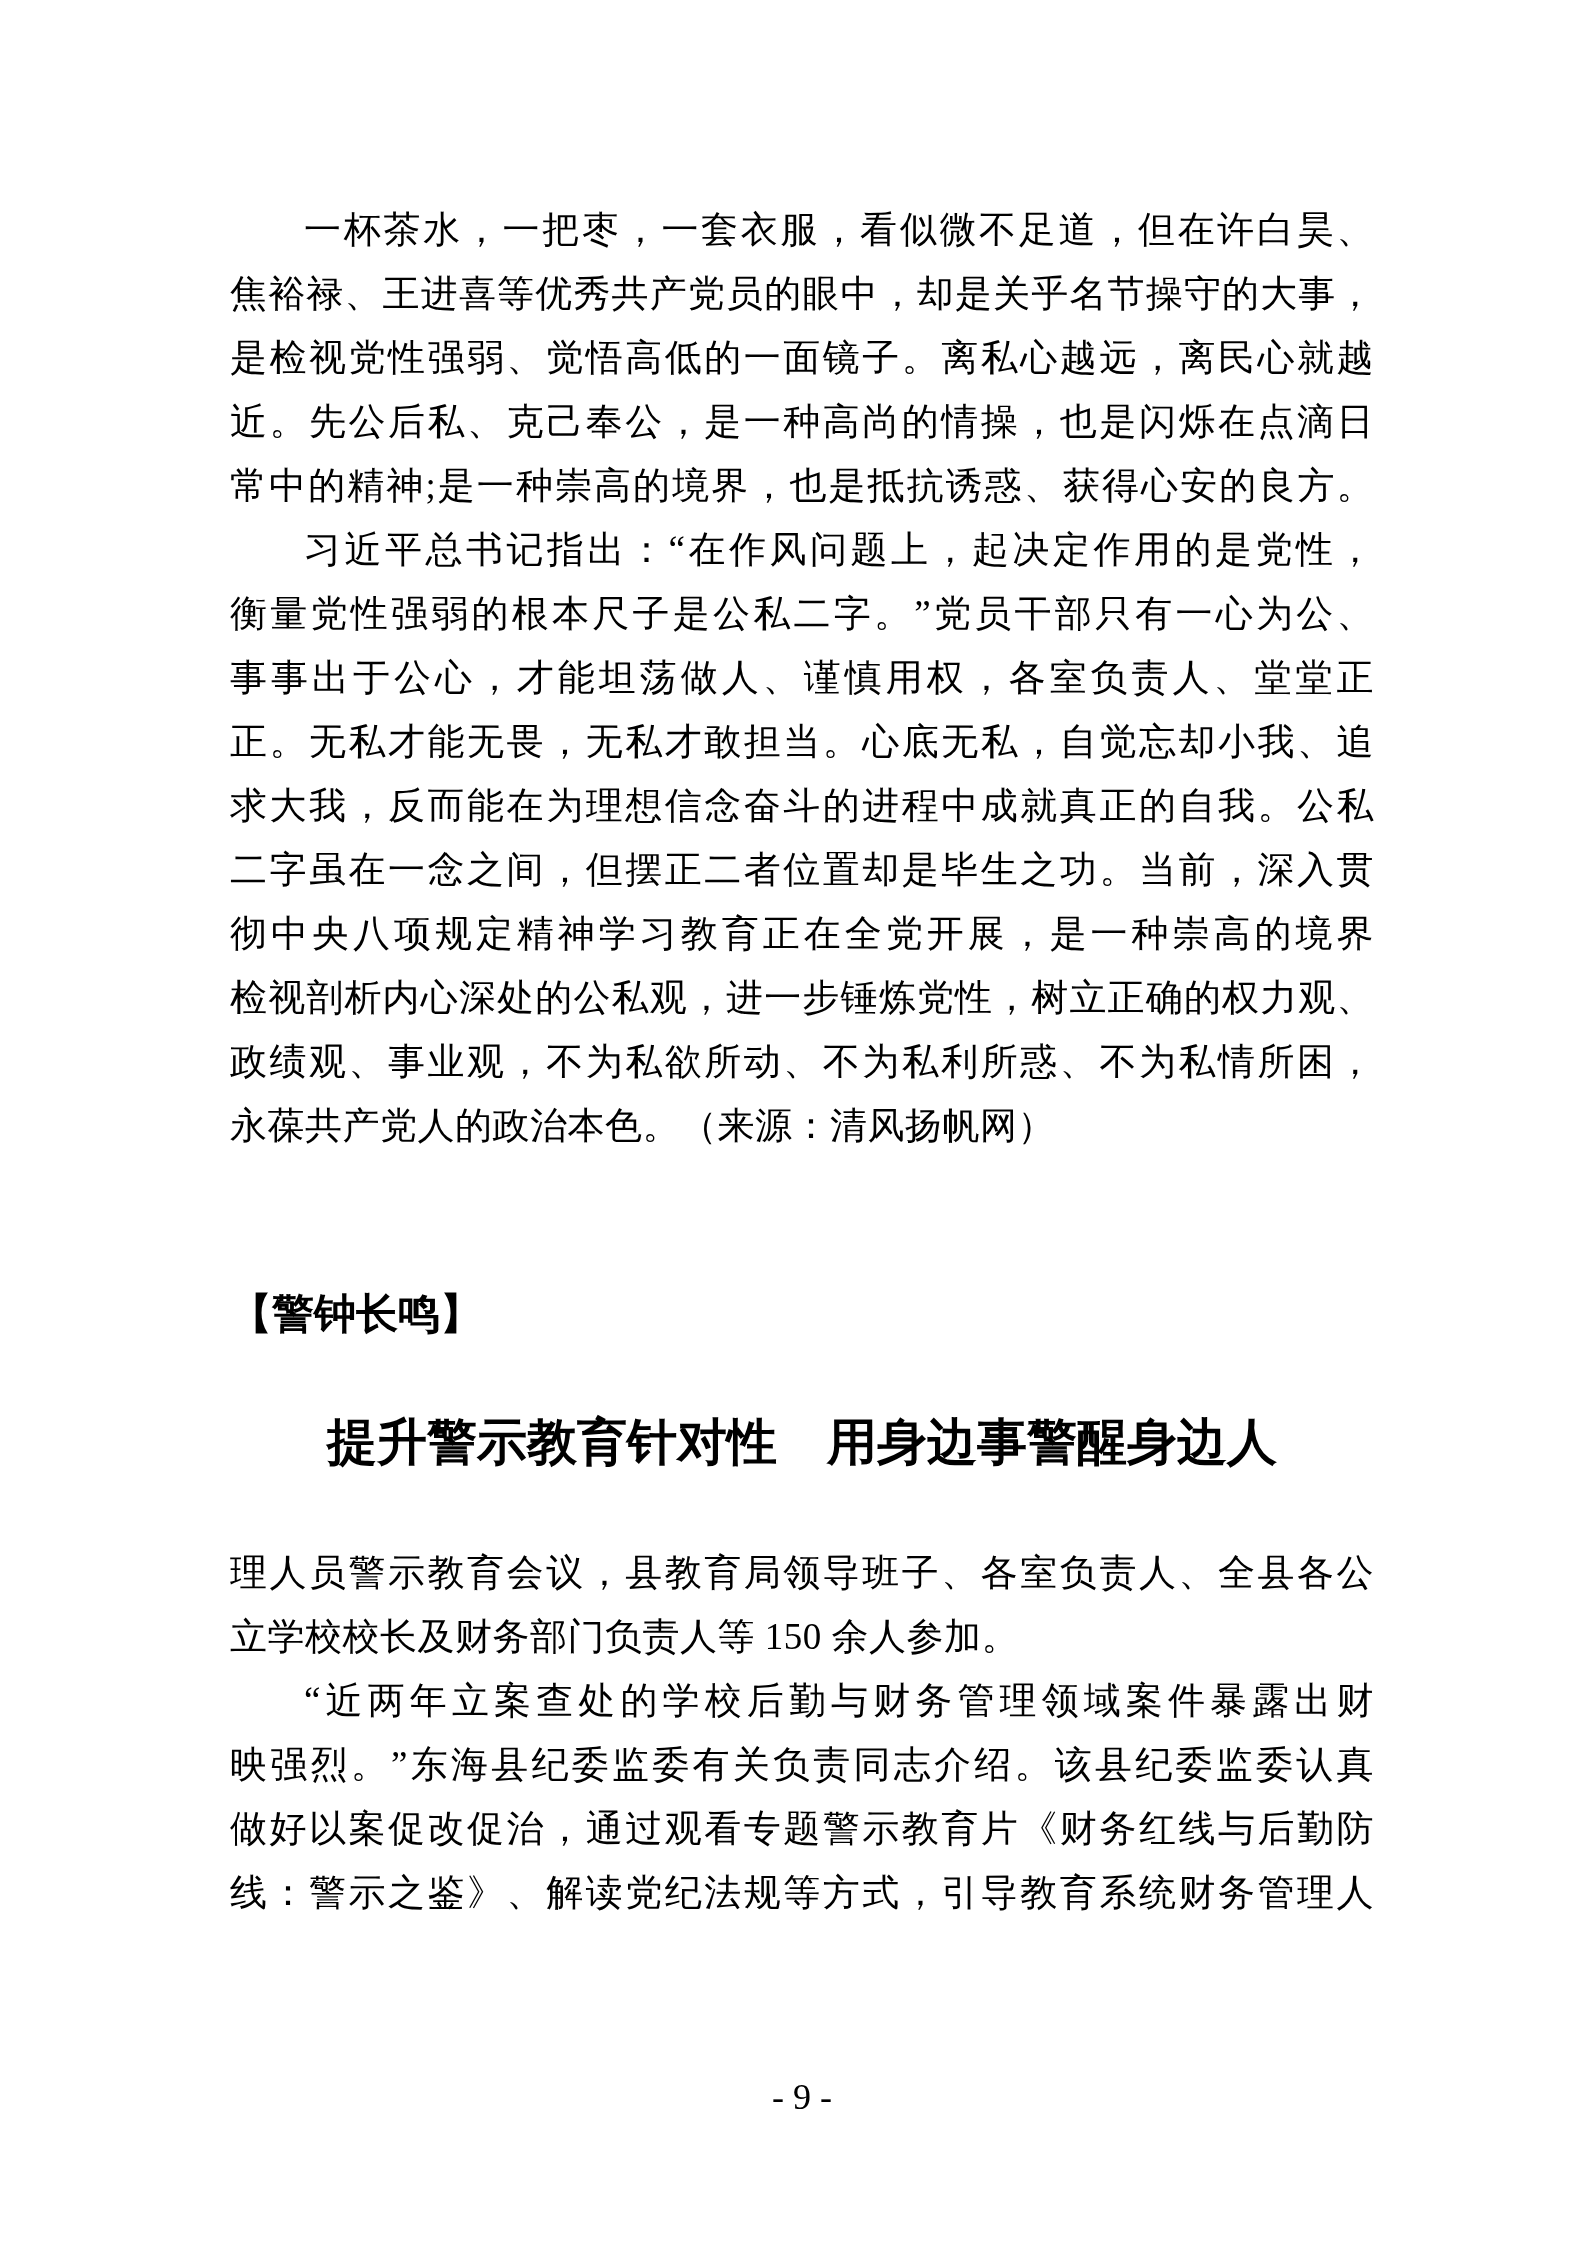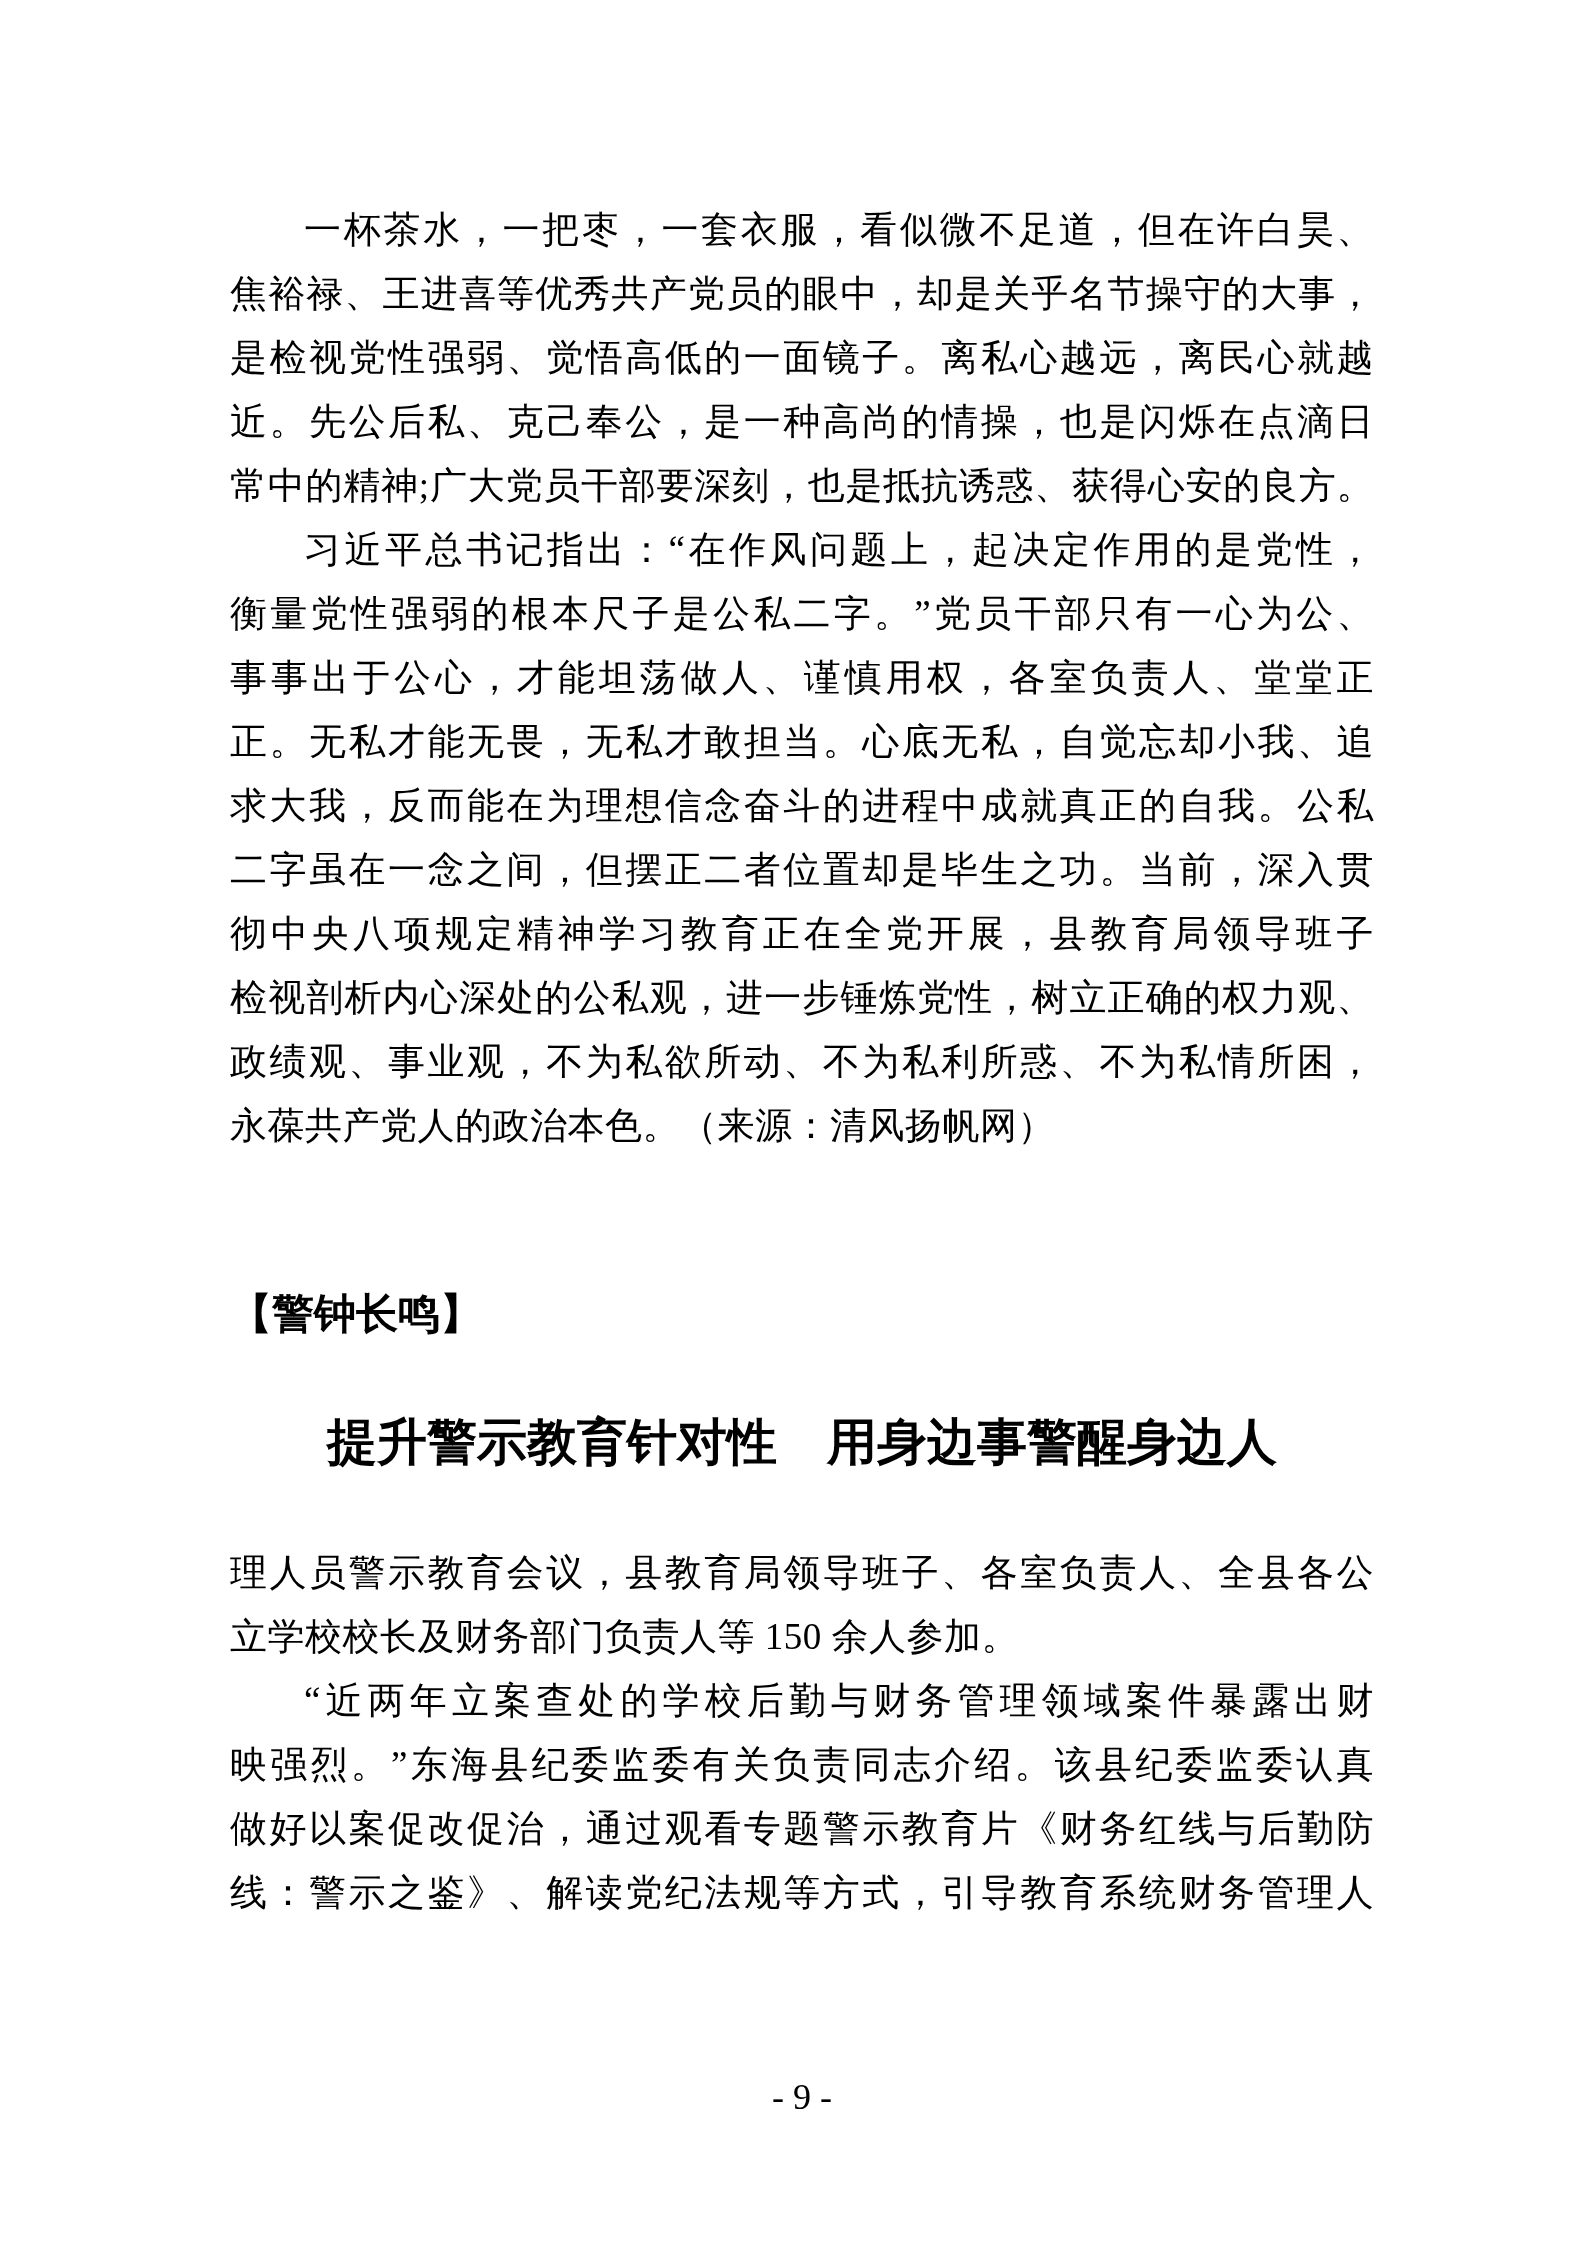--- a/index.html
+++ b/index.html
@@ -55,28 +55,28 @@
 </head>
 <body>
 
 <div class="page">
 
   <div class="textcol body1">
     <div class="ln j ind">一杯茶水，一把枣，一套衣服，看似微不足道，但在许白昊、</div>
     <div class="ln j">焦裕禄、王进喜等优秀共产党员的眼中，却是关乎名节操守的大事，</div>
     <div class="ln j">是检视党性强弱、觉悟高低的一面镜子。离私心越远，离民心就越</div>
     <div class="ln j">近。先公后私、克己奉公，是一种高尚的情操，也是闪烁在点滴日</div>
-    <div class="ln j">常中的精神;广大党员干部要深刻，也是抵抗诱惑、获得心安的良方。</div>
+    <div class="ln j">常中的精神;是一种崇高的境界，也是抵抗诱惑、获得心安的良方。</div>
     <div class="ln j ind">习近平总书记指出：“在作风问题上，起决定作用的是党性，</div>
     <div class="ln j">衡量党性强弱的根本尺子是公私二字。”党员干部只有一心为公、</div>
     <div class="ln j">事事出于公心，才能坦荡做人、谨慎用权，各室负责人、堂堂正</div>
     <div class="ln j">正。无私才能无畏，无私才敢担当。心底无私，自觉忘却小我、追</div>
     <div class="ln j">求大我，反而能在为理想信念奋斗的进程中成就真正的自我。公私</div>
     <div class="ln j">二字虽在一念之间，但摆正二者位置却是毕生之功。当前，深入贯</div>
-    <div class="ln j">彻中央八项规定精神学习教育正在全党开展，县教育局领导班子</div>
+    <div class="ln j">彻中央八项规定精神学习教育正在全党开展，是一种崇高的境界</div>
     <div class="ln j">检视剖析内心深处的公私观，进一步锤炼党性，树立正确的权力观、</div>
     <div class="ln j">政绩观、事业观，不为私欲所动、不为私利所惑、不为私情所困，</div>
     <div class="ln">永葆共产党人的政治本色。（来源：清风扬帆网）</div>
   </div>
 
   <div class="sec-header">【警钟长鸣】</div>
 
   <div class="article-title">提升警示教育针对性　用身边事警醒身边人</div>
 
   <div class="textcol body2">

